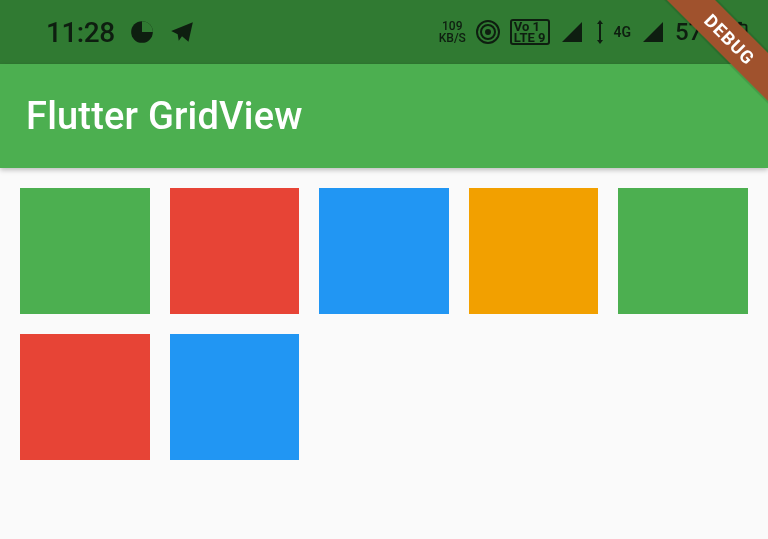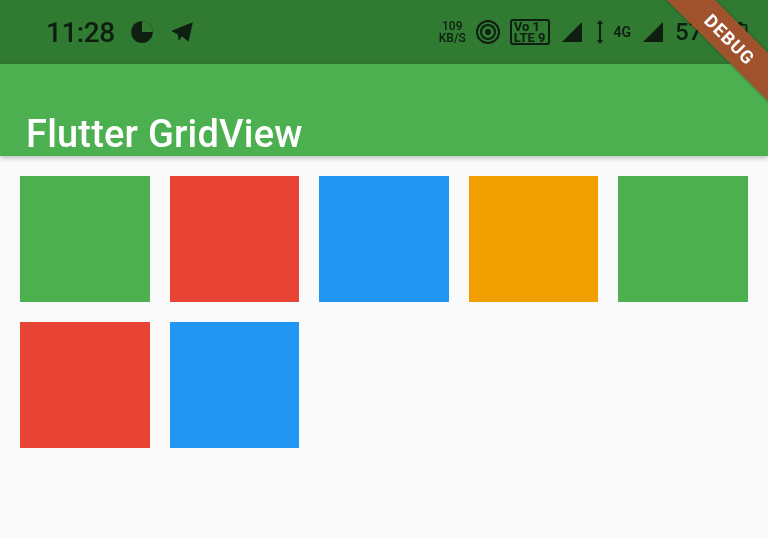--- a/index.html
+++ b/index.html
@@ -26,24 +26,24 @@
     .sb-right { display: flex; align-items: center; gap: 10px; }
     .sb-kbs { font-size: 12px; line-height: 12px; font-weight: 500; color: #0e1e10; text-align: center; }
     .sb-volte {
       font-size: 13px; font-weight: 700; color: #0e1e10;
       border: 2px solid #0e1e10; border-radius: 3px; padding: 0 2px;
       line-height: 11px;
     }
     .sb-batt { font-size: 24px; font-weight: 500; color: #0e1e10; }
     .sb-small-icon { width: 24px; height: 24px; color: #0e1e10; }
     .app-bar {
-      height: 92px;
+      height: 104px;
       background: #4caf50;
       display: flex;
-      align-items: flex-end;
+      align-items: center;
       padding: 0 26px;
       box-shadow: 0 2px 5px rgba(0,0,0,0.25);
     }
     .app-title {
       font-size: 38px;
       font-weight: 500;
       color: #ffffff;
       letter-spacing: 0.2px;
     }
     .grid {

